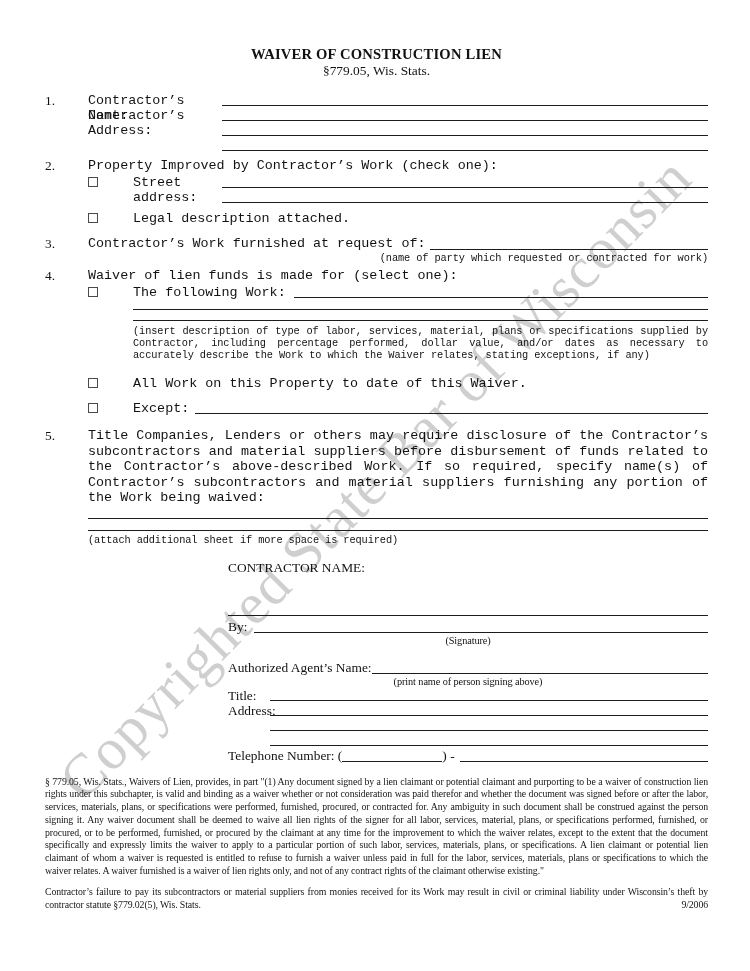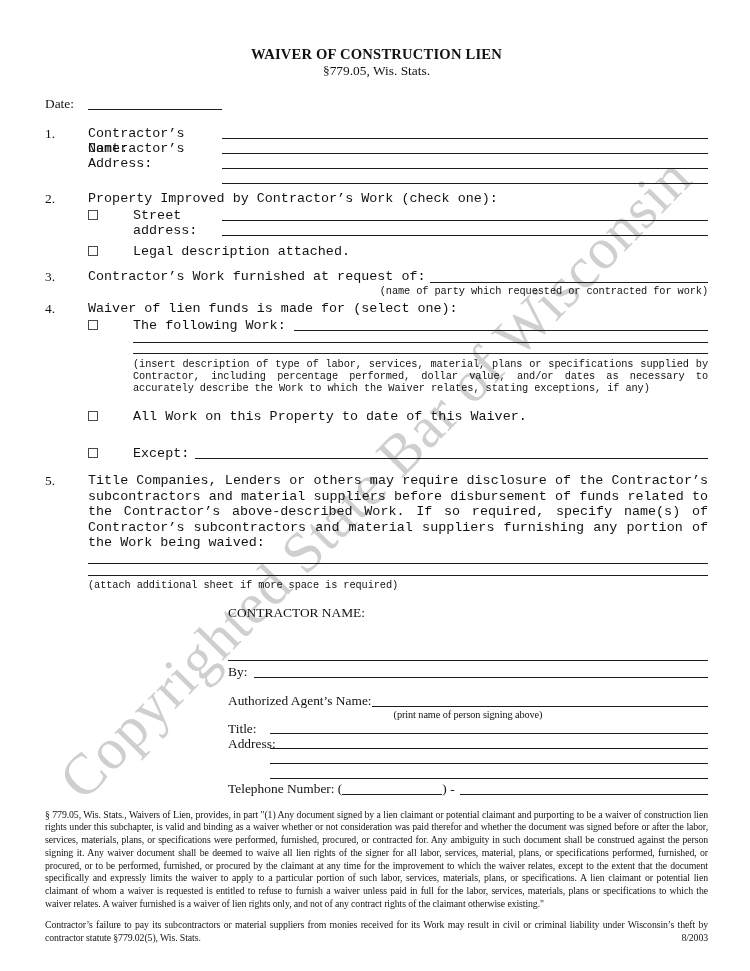--- a/index.html
+++ b/index.html
@@ -40,24 +40,20 @@
 <body>
 
 <div class="page">
   <div class="watermark">Copyrighted State Bar of Wisconsin</div>
 
   <div class="content">
 
     <div class="doc-title">WAIVER OF CONSTRUCTION LIEN</div>
     <div class="doc-subtitle">§779.05, Wis. Stats.</div>
 
-    <div class="row" style="margin-top:17px; height:16px">
-      <span class="lbl" style="width:43px">Date:</span>
-      <span class="rule" style="max-width:134px"></span>
-    </div>
 
     <div class="item" style="margin-top:14px">
       <div class="num">1.</div>
       <div class="ibody">
         <div class="row" style="height:15px">
           <span class="lbl" style="width:134px">Contractor’s Name:</span>
           <span class="rule"></span>
         </div>
         <div class="row" style="height:15px">
           <span class="lbl" style="width:134px">Contractor’s Address:</span>
@@ -126,21 +122,21 @@
         <div class="row" style="height:11px; margin-left:45px">
           <span class="rule"></span>
         </div>
         <div class="cap just" style="margin-left:45px; margin-top:2px">(insert description of type of labor, services, material, plans or specifications supplied by Contractor, including percentage performed, dollar value, and/or dates as necessary to accurately describe the Work to which the Waiver relates, stating exceptions, if any)</div>
         <div class="row" style="margin-top:15px; height:15px">
           <span class="cb-col">
               <span class="cb"></span>
             </span>
           <span>All Work on this Property to date of this Waiver.</span>
         </div>
-        <div class="row" style="margin-top:22px; height:15px">
+        <div class="row" style="margin-top:10px; height:15px">
           <span class="cb-col">
               <span class="cb"></span>
             </span>
           <span class="lbl" style="padding-right:6px">Except:</span>
           <span class="rule"></span>
         </div>
       </div>
     </div>
 
     <div class="item" style="margin-top:12px">
@@ -159,20 +155,21 @@
 
     <div class="sig">
       <div>CONTRACTOR NAME:</div>
       <div class="row" style="margin-top:27px; height:16px">
         <span class="rule"></span>
       </div>
       <div class="row" style="margin-top:1px; height:16px">
         <span class="lbl" style="width:26px">By:</span>
         <span class="rule"></span>
       </div>
+      <div class="cap" style="text-align:center">(Signature)</div>
       <div class="row" style="margin-top:13px; height:16px">
         <span class="lbl">Authorized Agent’s Name:</span>
         <span class="rule"></span>
       </div>
       <div class="cap" style="text-align:center">(print name of person signing above)</div>
       <div class="row" style="height:15px">
         <span class="lbl" style="width:42px">Title:</span>
         <span class="rule"></span>
       </div>
       <div class="row" style="height:15px">
@@ -192,17 +189,17 @@
         <span class="rule" style="max-width:100px"></span>
         <span class="lbl" style="padding-right:5px">) -</span>
         <span class="rule"></span>
       </div>
     </div>
 
     <div class="fine" style="margin-top:12px">§ 779.05, Wis. Stats., Waivers of Lien, provides, in part "(1)  Any document signed by a lien claimant or potential claimant and purporting to be a waiver of construction lien rights under this subchapter, is valid and binding as a waiver whether or not consideration was paid therefor and whether the document was signed before or after the labor, services, materials, plans, or specifications were performed, furnished, procured, or contracted for.  Any ambiguity in such document shall be construed against the person signing it.  Any waiver document shall be deemed to waive all lien rights of the signer for all labor, services, material, plans, or specifications performed, furnished, or procured, or to be performed, furnished, or procured by the claimant at any time for the improvement to which the waiver relates, except to the extent that the document specifically and expressly limits the waiver to apply to a particular portion of such labor, services, materials, plans, or specifications.  A lien claimant or potential lien claimant of whom a waiver is requested is entitled to refuse to furnish a waiver unless paid in full for the labor, services, materials, plans or specifications to which the waiver relates.  A waiver furnished is a waiver of lien rights only, and not of any contract rights of the claimant otherwise existing."</div>
 
     <div class="fine" style="margin-top:8px; position:relative">
       <span>Contractor’s failure to pay its subcontractors or material suppliers from monies received for its Work may result in civil or criminal liability under Wisconsin’s theft by contractor statute §779.02(5), Wis. Stats.</span>
-      <span style="position:absolute; right:0; bottom:0">8/2003</span>
+      <span style="position:absolute; right:0; bottom:0">9/2006</span>
     </div>
 
   </div>
 </div>
 
 </body></html>

